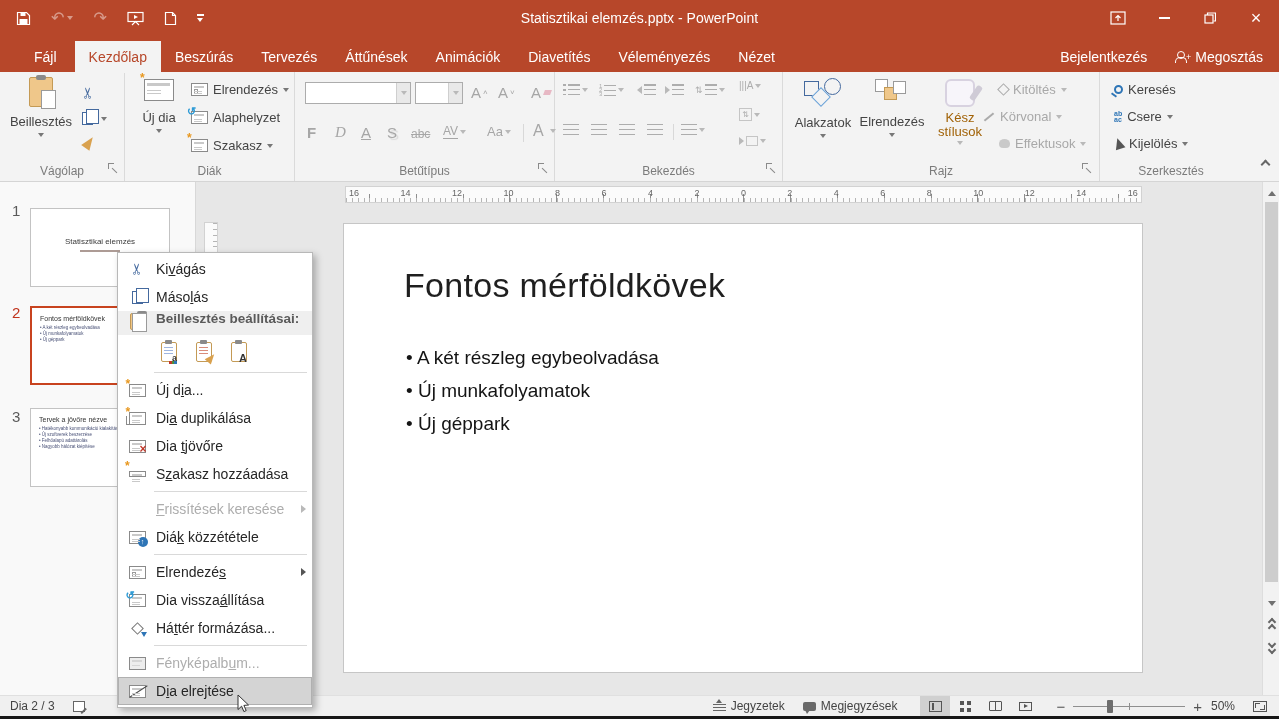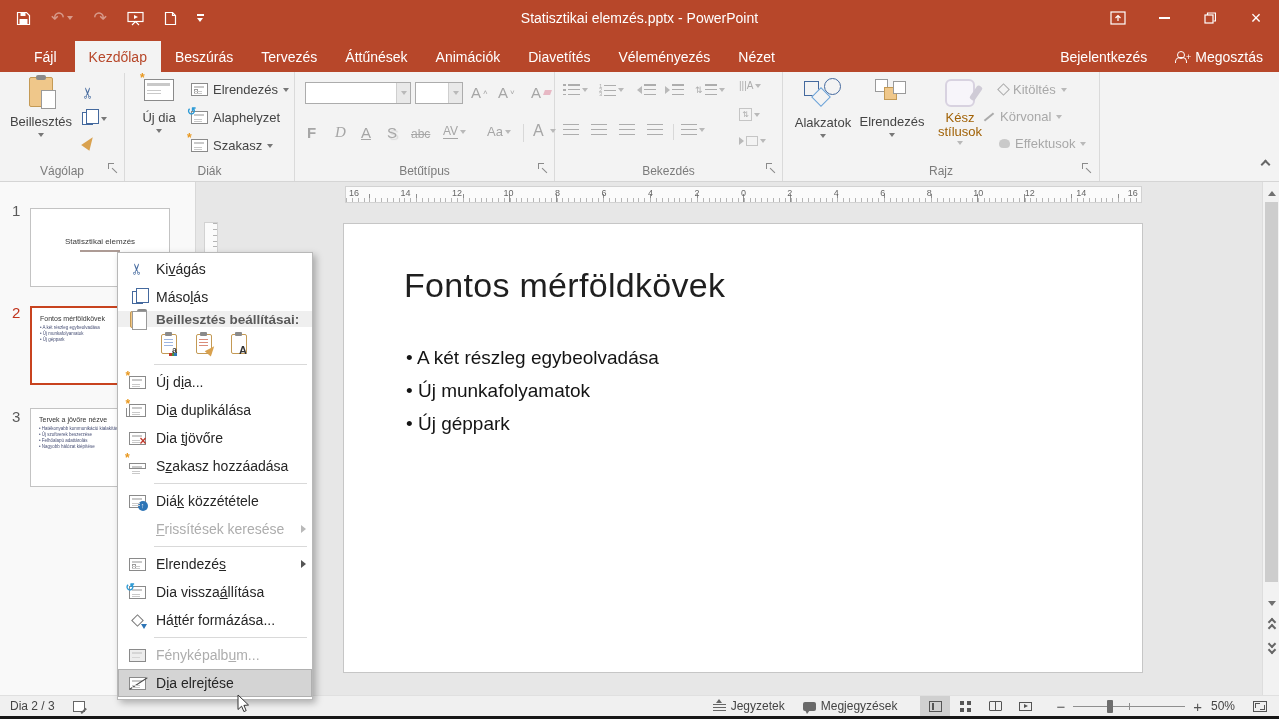--- a/index.html
+++ b/index.html
@@ -122,21 +122,21 @@
 .sthumb{position:absolute;left:2px;top:20px;width:13px;height:380px;background:#CDCDCD;}
 .dblc{display:flex;flex-direction:column;gap:0;}
 .dblc .chu{width:6px;height:6px;border-width:2px;}
 
 .cmenu{position:absolute;left:117px;top:252px;width:196px;background:#FFF;border:1px solid #B8B8B8;box-shadow:3px 3px 7px rgba(0,0,0,.28);z-index:50;padding:2px 0;}
 .mi{display:flex;align-items:center;height:28px;padding:0 6px 0 7px;color:#262626;font-size:14px;white-space:nowrap;}
 .mi .ic{width:24px;height:20px;margin-right:7px;display:flex;align-items:center;justify-content:center;flex:none;position:relative;}
 .mi.dis{color:#ADADAD;}
 .mi.hl{background:#D4D4D4;outline:1px solid #B0B0B0;outline-offset:-1px;}
 .mi .sub{margin-left:auto;}
-.mhdr{display:flex;align-items:center;height:16px;padding:0 6px 0 7px;background:#EFEFEF;color:#5A5A5A;font-weight:bold;font-size:13.5px;}
+.mhdr{display:flex;height:24px;padding:0 6px 0 7px;background:#EFEFEF;color:#5A5A5A;font-weight:bold;font-size:13.5px;}
 .mpaste{display:flex;gap:9px;height:34px;align-items:center;padding-left:38px;}
 .pob{width:26px;height:26px;display:flex;align-items:center;justify-content:center;border:1px solid transparent;}
 .clipS{width:16px;height:20px;border:1.5px solid #C49A55;background:#fff;border-radius:2px;position:relative;}
 .clipS::before{content:"";position:absolute;left:3px;top:-3px;width:7px;height:4px;background:#8a8a8a;border-radius:1px;}
 .clipS .lines{position:absolute;left:2px;top:4px;width:9px;height:7px;background:repeating-linear-gradient(#9FB6E0 0 1px,transparent 1px 3px);}
 .clipS .lines.red{background:repeating-linear-gradient(#D98C7A 0 1px,transparent 1px 3px);}
 .clipS .ltr{position:absolute;right:-1px;bottom:-2px;font-size:9px;font-weight:bold;color:#333;line-height:9px;}
 .clipS .bars{position:absolute;right:-1px;bottom:-3px;width:8px;height:3px;background:linear-gradient(90deg,#C0392B 0 33%,#4F8F3B 33% 66%,#2E75B6 66%);}
 .clipS .bsh{position:absolute;right:-4px;bottom:-2px;width:0;height:0;border-left:4px solid transparent;border-right:4px solid transparent;border-bottom:10px solid #D9A14E;transform:rotate(40deg);}
 .msep{height:1px;background:#D9D9D9;margin:3px 5px 3px 36px;}
@@ -435,20 +435,37 @@
       </span>
     <span class="smbtn dis" style="left:216px;top:64px;">
         <span class="blob"></span>
         <span>Effektusok</span>
         <span class="dn dis"></span>
       </span>
     <div class="rglabel">Rajz</div>
     <span class="dlg" style="left:298px;top:90px;"></span>
   </div>
 
+  <div class="rgroup" style="left:1100px;width:142px;border-right:none;">
+    <span class="smbtn" style="left:14px;top:10px;">
+        <span class="mag"></span>
+        <span>Keresés</span>
+      </span>
+    <span class="smbtn" style="left:14px;top:37px;">
+        <span class="repl">ab<br>ac</span>
+        <span>Csere</span>
+        <span class="dn"></span>
+      </span>
+    <span class="smbtn" style="left:14px;top:64px;">
+        <span class="sel-ar"></span>
+        <span>Kijelölés</span>
+        <span class="dn"></span>
+      </span>
+    <div class="rglabel">Szerkesztés</div>
+  </div>
 
   <span class="abs" style="right:10px;bottom:10px;"><span class="chu"></span></span>
 </div>
 
 <div class="content">
 
   <div class="hruler">
     <span>16</span>
       <span>14</span>
       <span>12</span>
@@ -595,32 +612,32 @@
     <span><span>Dia </span><span class="key">t</span><span>jövőre</span></span>
   </div>
   <div class="mi">
     <span class="ic">
         <span class="sg" style="height:6px;"></span>
         <span class="star" style="position:absolute;left:0;top:-2px;">*</span>
       </span>
     <span><span>S</span><span class="key">z</span><span>akasz hozzáadása</span></span>
   </div>
   <div class="msep"></div>
-  <div class="mi">
-    <span class="ic">
-        <span class="sg">
-          <span class="ov-up">↑</span>
-        </span>
-      </span>
-    <span><span>Diá</span><span class="key">k</span><span> közzététele</span></span>
-  </div>
   <div class="mi dis">
     <span class="ic"></span>
     <span><span></span><span class="key">F</span><span>rissítések keresése</span></span>
     <span class="sub ra dis"></span>
+  </div>
+  <div class="mi">
+    <span class="ic">
+        <span class="sg">
+          <span class="ov-up">↑</span>
+        </span>
+      </span>
+    <span><span>Diá</span><span class="key">k</span><span> közzététele</span></span>
   </div>
   <div class="msep"></div>
   <div class="mi">
     <span class="ic">
         <span class="sg">
           <span class="inbox"></span>
         </span>
       </span>
     <span><span>Elrendezé</span><span class="key">s</span><span></span></span>
     <span class="sub ra"></span>

